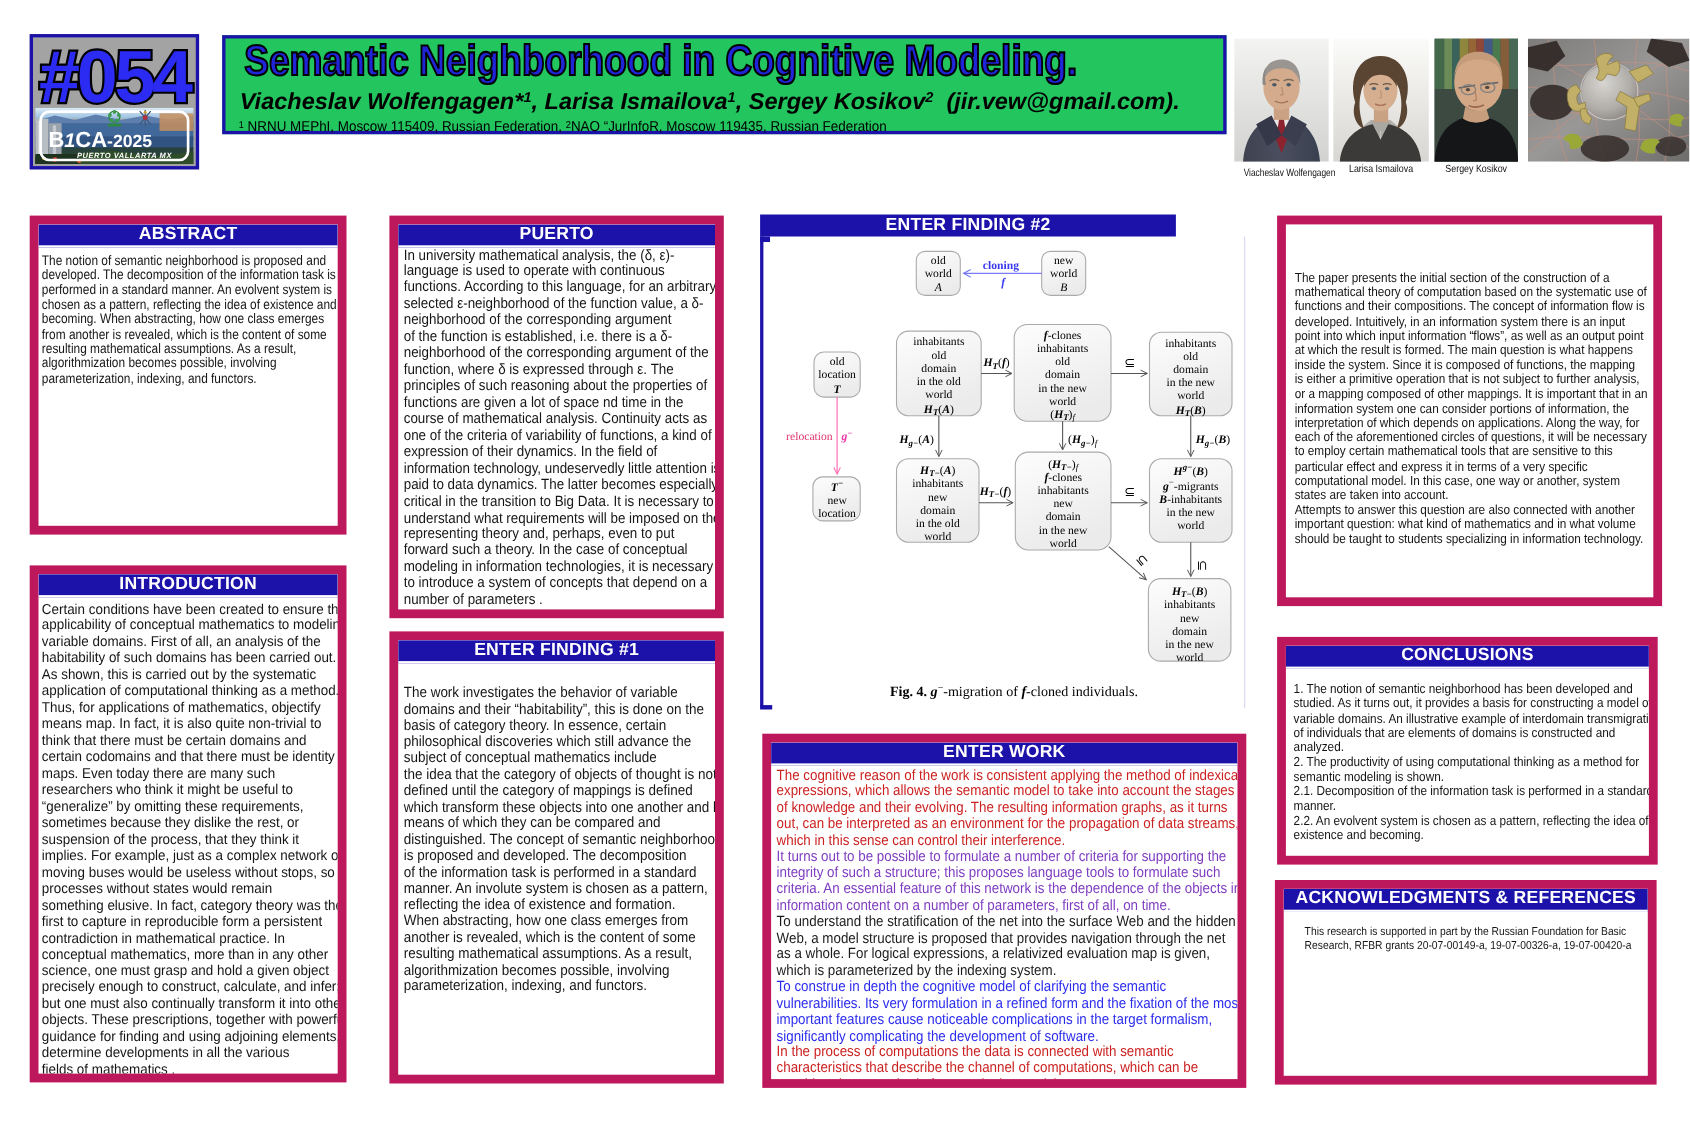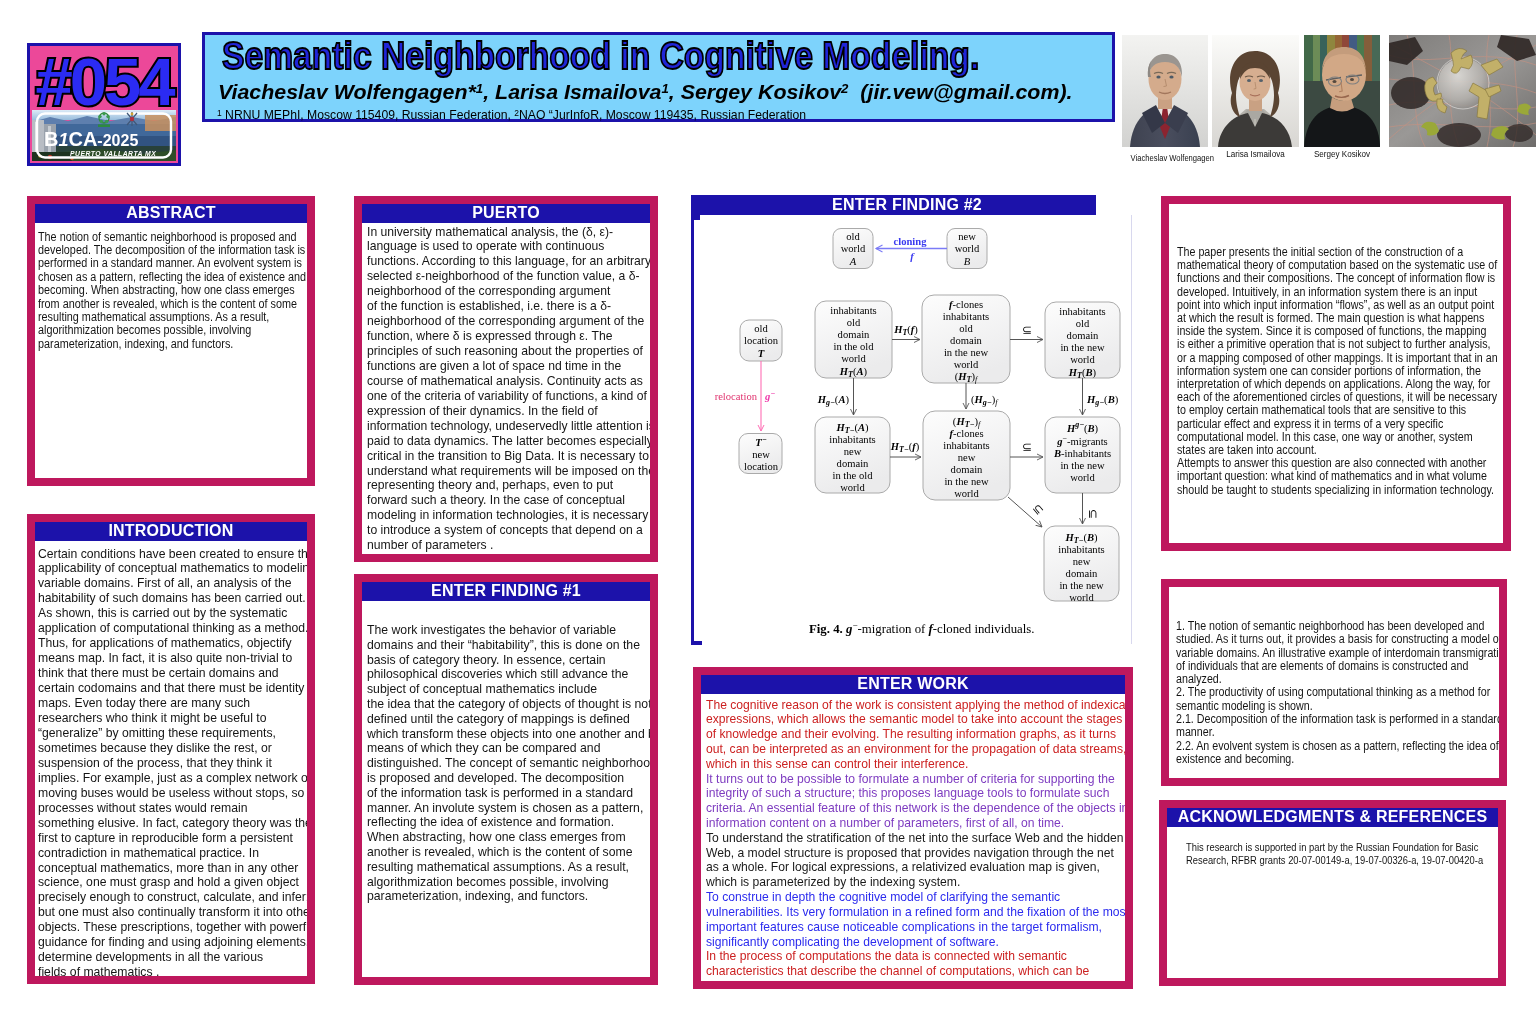--- a/index.html
+++ b/index.html
@@ -8,21 +8,21 @@
   .abs{position:absolute;}
   .box{position:absolute;border:8px solid #be185d;background:#fff;box-sizing:border-box;overflow:hidden;}
   .hdr{background:#1c12aa;color:#fff;font-weight:bold;text-align:center;
        font-size:16px;height:19px;line-height:18.5px;border-bottom:2px solid #fff;
        letter-spacing:0.2px;}
   .txt{position:absolute;color:#151515;white-space:nowrap;transform-origin:0 0;}
 </style>
 </head>
 <body>
 
-<div class="abs" id="numbox" style="left:27px;top:31px;width:154px;height:123px;border:3px solid #1c12aa;box-sizing:border-box;background:#ec4899;margin-top:12px;">
+<div class="abs" id="numbox" style="left:27px;top:31px;width:154px;height:123px;border:3px solid #1c12aa;box-sizing:border-box;background:#a3a3a3;">
   <div class="abs" style="left:0px;top:0px;width:148px;height:64px;">
     <svg width="148" height="64" viewBox="0 0 148 64">
       <text x="74" y="59" text-anchor="middle" font-family="Liberation Sans, sans-serif" font-weight="bold" font-size="67" fill="#2b2bf3" stroke="#000" stroke-width="4" paint-order="stroke" letter-spacing="-3">#054</text>
     </svg>
   </div>
   <div class="abs" style="left:2px;top:64px;width:144px;height:51px;text-align:center;">
     <svg width="144" height="51" viewBox="0 0 144 51">
       <defs>
         <linearGradient id="sky" x1="0" y1="0" x2="0" y2="1">
           <stop offset="0" stop-color="#dcebf7"></stop>
@@ -58,21 +58,21 @@
         <path d="M-5,-6 L0,0 5,-6 M-5,6 L0,0 5,6 M0,-7 V7" stroke="#405878" stroke-width="1.2" fill="none"></path>
         <circle cx="0" cy="0" r="2.2" fill="#b03040"></circle>
         <circle cx="0" cy="-5" r="1.4" fill="#d0a030"></circle>
       </g>
       <text x="12" y="36" font-family="Liberation Sans, sans-serif" font-size="20" font-weight="bold" fill="#ffffff">B<tspan font-style="italic" font-size="18">1</tspan>CA<tspan font-size="16">-2025</tspan></text>
       <text x="38" y="45.5" font-family="Liberation Sans, sans-serif" font-size="6.8" font-weight="bold" font-style="italic" fill="#ffffff" letter-spacing="0.5">PUERTO VALLARTA MX</text>
     </svg>
   </div>
 </div>
 
-<div class="abs" id="titlebox" style="left:202px;top:32px;width:913px;height:90px;border:3px solid #1c12aa;box-sizing:border-box;background:#7dd3fc;">
+<div class="abs" id="titlebox" style="left:202px;top:32px;width:913px;height:90px;border:3px solid #1c12aa;box-sizing:border-box;background:#22c55e;">
   <div class="txt" id="ttl" style="left:17px;top:0px;font-size:39px;line-height:42px;font-weight:bold;color:#2025d8;-webkit-text-stroke:1.9px #000;transform:scaleX(0.863);">Semantic Neighborhood in Cognitive Modeling.</div>
   <div class="txt" id="auth" style="left:13px;top:41px;font-size:21px;line-height:25px;font-weight:bold;font-style:italic;color:#000;transform:scaleX(1.018);">Viacheslav Wolfengagen*<span style="font-size:13px;vertical-align:6px;">1</span>, Larisa Ismailova<span style="font-size:13px;vertical-align:6px;">1</span>, Sergey Kosikov<span style="font-size:13px;vertical-align:6px;">2</span>&nbsp; (jir.vew@gmail.com).</div>
   <div class="txt" id="affil" style="left:12px;top:71px;font-size:13px;line-height:14px;color:#000;transform:scaleX(0.938);"><span style="font-size:9px;vertical-align:3px;">1</span> NRNU MEPhI, Moscow 115409, Russian Federation, <span style="font-size:9px;vertical-align:3px;">2</span>NAO “JurInfoR, Moscow 119435, Russian Federation</div>
 </div>
 
 <div class="abs" style="left:1122px;top:35px;width:86px;height:112px;">
 <svg width="86" height="112" viewBox="0 0 86 112">
   <defs>
     <linearGradient id="p1bg" x1="0" y1="0" x2="0" y2="1">
       <stop offset="0" stop-color="#f3f3f1"></stop>
@@ -224,21 +224,21 @@
   <div class="hdr">PUERTO</div>
   <div class="txt" id="meth-t" style="left:5px;top:20.5px;font-size:13.5px;line-height:14.94px;transform:scaleX(0.901);">In university mathematical analysis, the (δ, ε)-<br>language is used to operate with continuous<br>functions. According to this language, for an arbitrary<br>selected ε-neighborhood of the function value, a δ-<br>neighborhood of the corresponding argument<br>of the function is established, i.e. there is a δ-<br>neighborhood of the corresponding argument of the<br>function, where δ is expressed through ε. The<br>principles of such reasoning about the properties of<br>functions are given a lot of space nd time in the<br>course of mathematical analysis. Continuity acts as<br>one of the criteria of variability of functions, a kind of<br>expression of their dynamics. In the field of<br>information technology, undeservedly little attention is<br>paid to data dynamics. The latter becomes especially<br>critical in the transition to Big Data. It is necessary to<br>understand what requirements will be imposed on the<br>representing theory and, perhaps, even to put<br>forward such a theory. In the case of conceptual<br>modeling in information technologies, it is necessary<br>to introduce a system of concepts that depend on a<br>number of parameters .</div>
 </div>
 
 <div class="box" id="finding1" style="left:354px;top:574px;width:304px;height:411px;">
   <div class="hdr">ENTER FINDING #1</div>
   <div class="txt" id="f1-t" style="left:4.5px;top:41px;font-size:13.5px;line-height:14.8px;transform:scaleX(0.907);">The work investigates the behavior of variable<br>domains and their “habitability”, this is done on the<br>basis of category theory. In essence, certain<br>philosophical discoveries which still advance the<br>subject of conceptual mathematics include<br>the idea that the category of objects of thought is not<br>defined until the category of mappings is defined<br>which transform these objects into one another and by<br>means of which they can be compared and<br>distinguished. The concept of semantic neighborhood<br>is proposed and developed. The decomposition<br>of the information task is performed in a standard<br>manner. An involute system is chosen as a pattern,<br>reflecting the idea of existence and formation.<br>When abstracting, how one class emerges from<br>another is revealed, which is the content of some<br>resulting mathematical assumptions. As a result,<br>algorithmization becomes possible, involving<br>parameterization, indexing, and functors.</div>
 </div>
 
 <div class="abs" id="finding2" style="left:691px;top:195px;width:441px;height:452px;">
-  <div style="position:absolute;left:0;top:0;width:378px;height:20px;background:#1c12aa;color:#fff;font-weight:bold;text-align:center;font-size:16px;line-height:19.5px;letter-spacing:0.2px;padding-left:27px;">ENTER FINDING #2</div>
+  <div style="position:absolute;left:0;top:0;width:378px;height:20px;background:#1c12aa;color:#fff;font-weight:bold;text-align:center;font-size:16px;line-height:19.5px;letter-spacing:0.2px;">ENTER FINDING #2</div>
   <div style="position:absolute;left:0;top:20px;width:9px;height:5px;background:#1c12aa;"></div>
   <div style="position:absolute;left:0;top:20px;width:2.5px;height:428px;background:#1c12aa;"></div>
   <div style="position:absolute;left:0;top:446px;width:11px;height:4px;background:#1c12aa;"></div>
   <div style="position:absolute;right:0;top:20px;width:1.5px;height:429px;background:#d8d8ee;"></div>
   <div id="diagram" style="position:absolute;left:3px;top:22px;">
   <svg width="437" height="425" viewBox="0 0 437 425" font-family="Liberation Serif, serif" font-size="10.6">
     <defs>
       <linearGradient id="bg" x1="0" y1="0" x2="0.35" y2="1">
         <stop offset="0" stop-color="#fdfdfd"></stop>
             <stop offset="1" stop-color="#ebebec"></stop>
@@ -365,19 +365,20 @@
 <div class="box" id="futurework" style="left:693px;top:667px;width:440px;height:322px;">
   <div class="hdr">ENTER WORK</div>
   <div class="txt" id="fw-t" style="left:4.5px;top:22.5px;font-size:13.5px;line-height:14.82px;transform:scaleX(0.899);"><span style="color:#cc2121;">The cognitive reason of the work is consistent applying the method of indexical<br>expressions, which allows the semantic model to take into account the stages<br>of knowledge and their evolving. The resulting information graphs, as it turns<br>out, can be interpreted as an environment for the propagation of data streams,<br>which in this sense can control their interference.</span><br><span style="color:#7e3cc0;">It turns out to be possible to formulate a number of criteria for supporting the<br>integrity of such a structure; this proposes language tools to formulate such<br>criteria. An essential feature of this network is the dependence of the objects in<br>information content on a number of parameters, first of all, on time.</span><br><span style="color:#1a1a1a;">To understand the stratification of the net into the surface Web and the hidden<br>Web, a model structure is proposed that provides navigation through the net<br>as a whole. For logical expressions, a relativized evaluation map is given,<br>which is parameterized by the indexing system.</span><br><span style="color:#2b2bee;">To construe in depth the cognitive model of clarifying the semantic<br>vulnerabilities. Its very formulation in a refined form and the fixation of the most<br>important features cause noticeable complications in the target formalism,<br>significantly complicating the development of software.</span><br><span style="color:#cc2121;">In the process of computations the data is connected with semantic<br>characteristics that describe the channel of computations, which can be<br>considered as a method of semantic data enrichment.</span></div>
 </div>
 
 <div class="box" id="discussion" style="left:1161px;top:196px;width:350px;height:355px;">
   <div class="txt" id="disc-t" style="left:7.5px;top:42px;font-size:12px;line-height:13.2px;transform:scaleX(0.892);">The paper presents the initial section of the construction of a<br>mathematical theory of computation based on the systematic use of<br>functions and their compositions. The concept of information flow is<br>developed. Intuitively, in an information system there is an input<br>point into which input information “flows”, as well as an output point<br>at which the result is formed. The main question is what happens<br>inside the system. Since it is composed of functions, the mapping<br>is either a primitive operation that is not subject to further analysis,<br>or a mapping composed of other mappings. It is important that in an<br>information system one can consider portions of information, the<br>interpretation of which depends on applications. Along the way, for<br>each of the aforementioned circles of questions, it will be necessary<br>to employ certain mathematical tools that are sensitive to this<br>particular effect and express it in terms of a very specific<br>computational model. In this case, one way or another, system<br>states are taken into account.<br>Attempts to answer this question are also connected with another<br>important question: what kind of mathematics and in what volume<br>should be taught to students specializing in information technology.</div>
 </div>
 
 <div class="box" id="conclusions" style="left:1161px;top:579px;width:346px;height:207px;">
+  <div class="hdr">CONCLUSIONS</div>
   <div class="txt" id="conc-t" style="left:6.5px;top:33px;font-size:12px;line-height:13.3px;transform:scaleX(0.891);">1. The notion of semantic neighborhood has been developed and<br>studied. As it turns out, it provides a basis for constructing a model of<br>variable domains. An illustrative example of interdomain transmigration<br>of individuals that are elements of domains is constructed and<br>analyzed.<br>2. The productivity of using computational thinking as a method for<br>semantic modeling is shown.<br>2.1. Decomposition of the information task is performed in a standard<br>manner.<br>2.2. An evolvent system is chosen as a pattern, reflecting the idea of<br>existence and becoming.</div>
 </div>
 
 <div class="box" id="ack" style="left:1159px;top:800px;width:347px;height:186px;">
   <div class="hdr">ACKNOWLEDGMENTS &amp; REFERENCES</div>
   <div class="txt" id="ack-t" style="left:19px;top:33px;font-size:10.5px;line-height:13.3px;transform:scaleX(0.893);">This research is supported in part by the Russian Foundation for Basic<br>Research, RFBR grants 20-07-00149-a, 19-07-00326-a, 19-07-00420-a</div>
 </div>
 
 </body></html>

